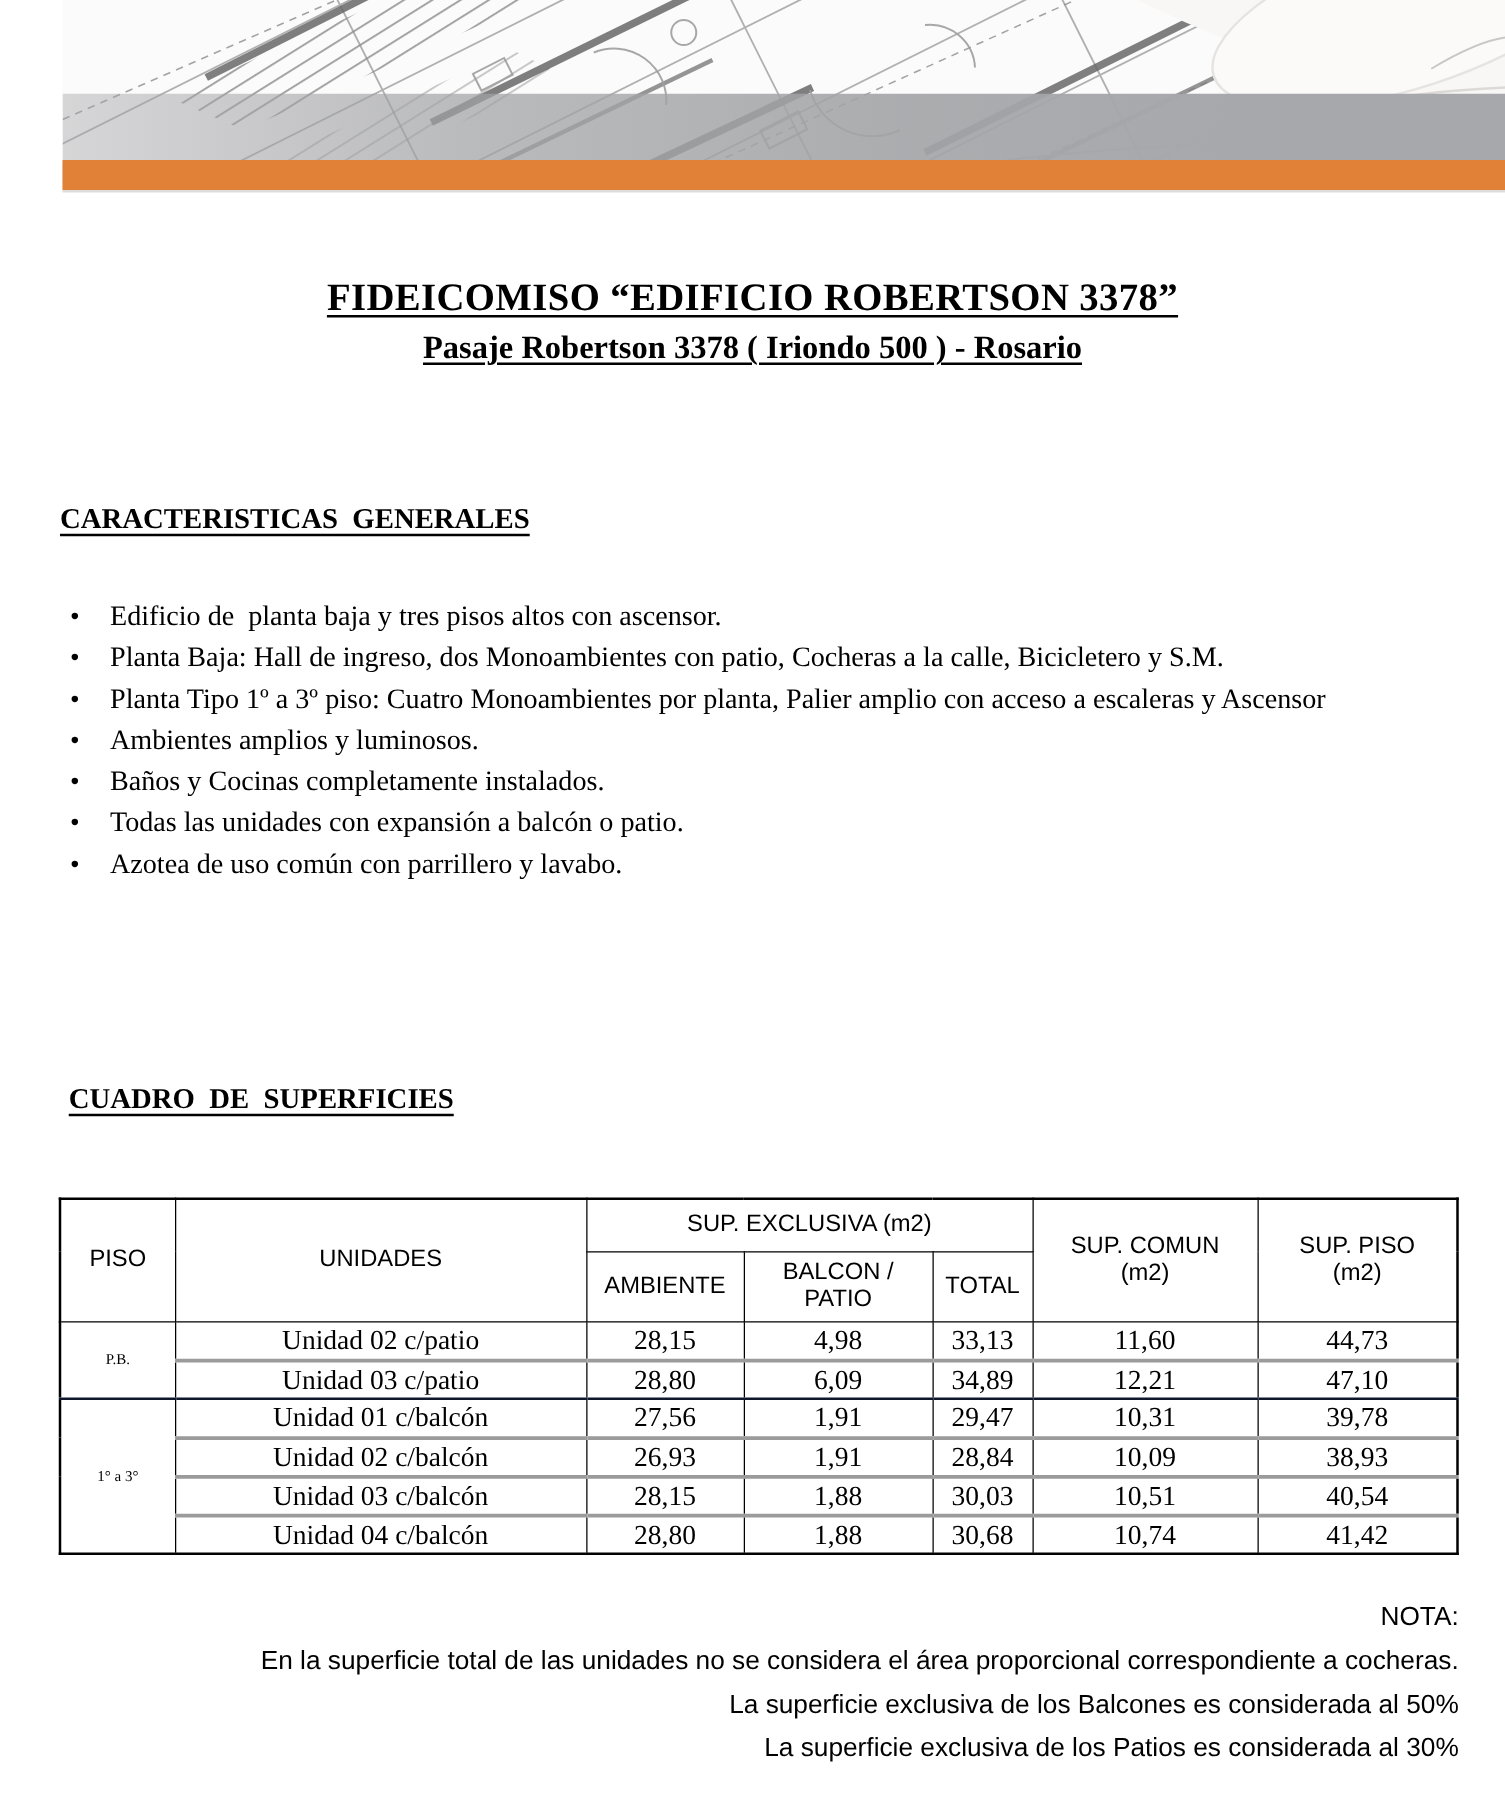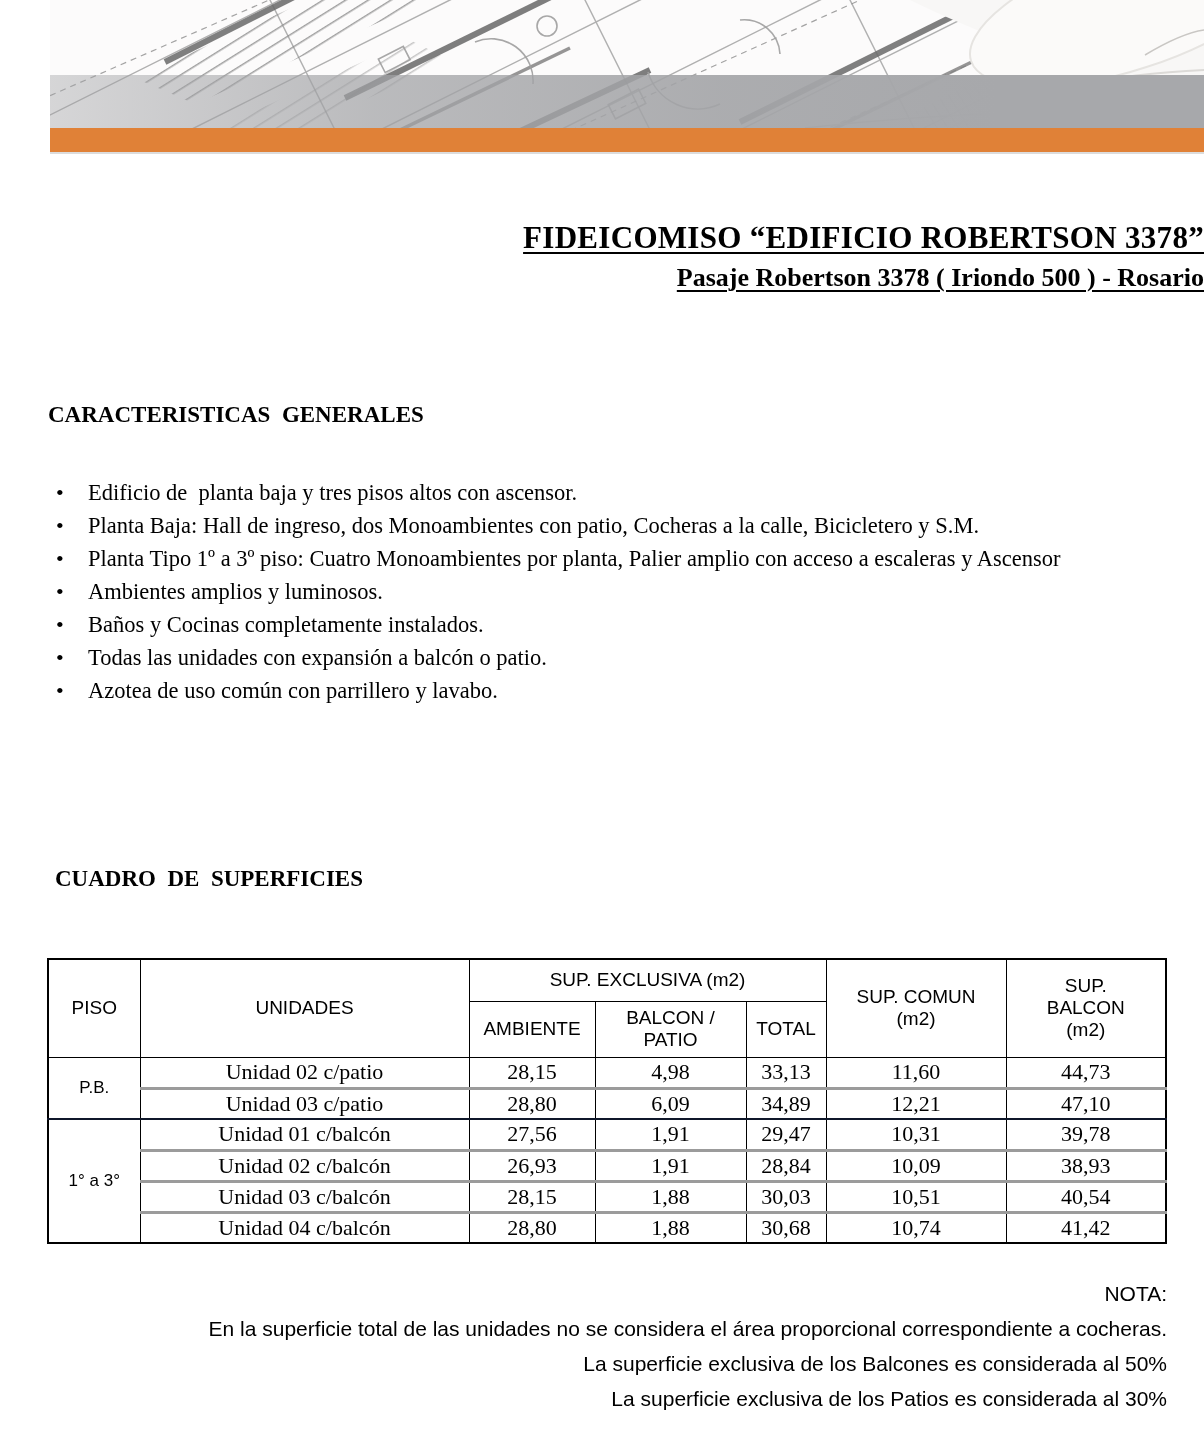--- a/index.html
+++ b/index.html
@@ -29,34 +29,34 @@
       rgba(163,164,167,0.90) 58%,
       rgba(167,168,171,1) 82%);
   }
   .orange-bar {
     position: absolute; left: 50px; top: 128px;
     width: 1154px; height: 24px;
     box-shadow: 0 2px 0 rgba(130,130,130,0.28);
   }
 
   
-  .title-wrap { position: absolute; top: 220px; left: 0; width: 100%; text-align: right; }
+  .title-wrap { position: absolute; top: 220px; left: 0; width: 100%; text-align: center; }
   .doc-title {
     font-size: 31px; font-weight: bold; letter-spacing: 0.3px;
     text-decoration: underline; text-decoration-thickness: 2px; text-underline-offset: 4px;
   }
   .doc-subtitle {
     margin-top: 7px; font-size: 26px; font-weight: bold;
     text-decoration: underline; text-decoration-thickness: 2px; text-underline-offset: 4px;
   }
 
   
   .section-heading {
     position: absolute; font-weight: bold; font-size: 23px; white-space: pre;
-    text-decoration-thickness: 2px; text-underline-offset: 5px;
+    text-decoration: underline; text-decoration-thickness: 2px; text-underline-offset: 5px;
   }
   .heading-caracteristicas { left: 48px; top: 402px; }
   .heading-cuadro { left: 55px; top: 866px; }
 
   
   .bullets {
     position: absolute; left: 50px; top: 476px; width: 1115px;
     font-size: 22.5px; line-height: 33px;
   }
   .bullets ul { list-style: none; margin: 0; padding: 0; }
@@ -82,21 +82,21 @@
     font-weight: normal; font-size: 19px; line-height: 22px;
   }
   .sup-table thead tr.hrow1 { height: 42px; }
   .sup-table thead tr.hrow2 { height: 56px; }
   .sup-table thead th .wrapcap { display: inline-block; max-width: 122px; }
   .sup-table tbody tr { height: 31px; }
   .sup-table tbody td {
     font-family: "Liberation Serif", serif; font-size: 22px;
   }
   .sup-table tbody td.piso-cell {
-    font-family: Liberation Sans, sans-serif; font-size: 17px; margin-left: 43px;
+    font-family: Liberation Serif, serif; font-size: 12px; margin-left: 43px;
   }
   .sup-table tbody tr.sep-gray td { border-top: 3px solid #9b9b9b; }
   .sup-table tbody tr.sep-black td { border-top: 2px solid #0f172a; }
 
   
   .nota {
     position: absolute; left: 57px; top: 1276px; width: 1110px;
     font-family: "Liberation Sans", sans-serif;
     font-size: 21px; line-height: 35px;
   }
@@ -201,21 +201,21 @@
         <col style="width:80px">
         <col style="width:180px">
         <col style="width:160px">
     </colgroup>
     <thead>
       <tr class="hrow1">
         <th rowspan="2">PISO</th>
         <th rowspan="2">UNIDADES</th>
         <th colspan="3">SUP. EXCLUSIVA (m2)</th>
         <th rowspan="2"><span class="wrapcap">SUP. COMUN (m2)</span></th>
-        <th rowspan="2"><span class="wrapcap">SUP. BALCON (m2)</span></th>
+        <th rowspan="2"><span class="wrapcap">SUP. PISO (m2)</span></th>
       </tr>
       <tr class="hrow2">
         <th>AMBIENTE</th>
         <th><span class="wrapcap">BALCON / PATIO</span></th>
         <th>TOTAL</th>
       </tr>
     </thead>
     <tbody>
       <tr>
         <td class="piso-cell" rowspan="2">P.B.</td>

